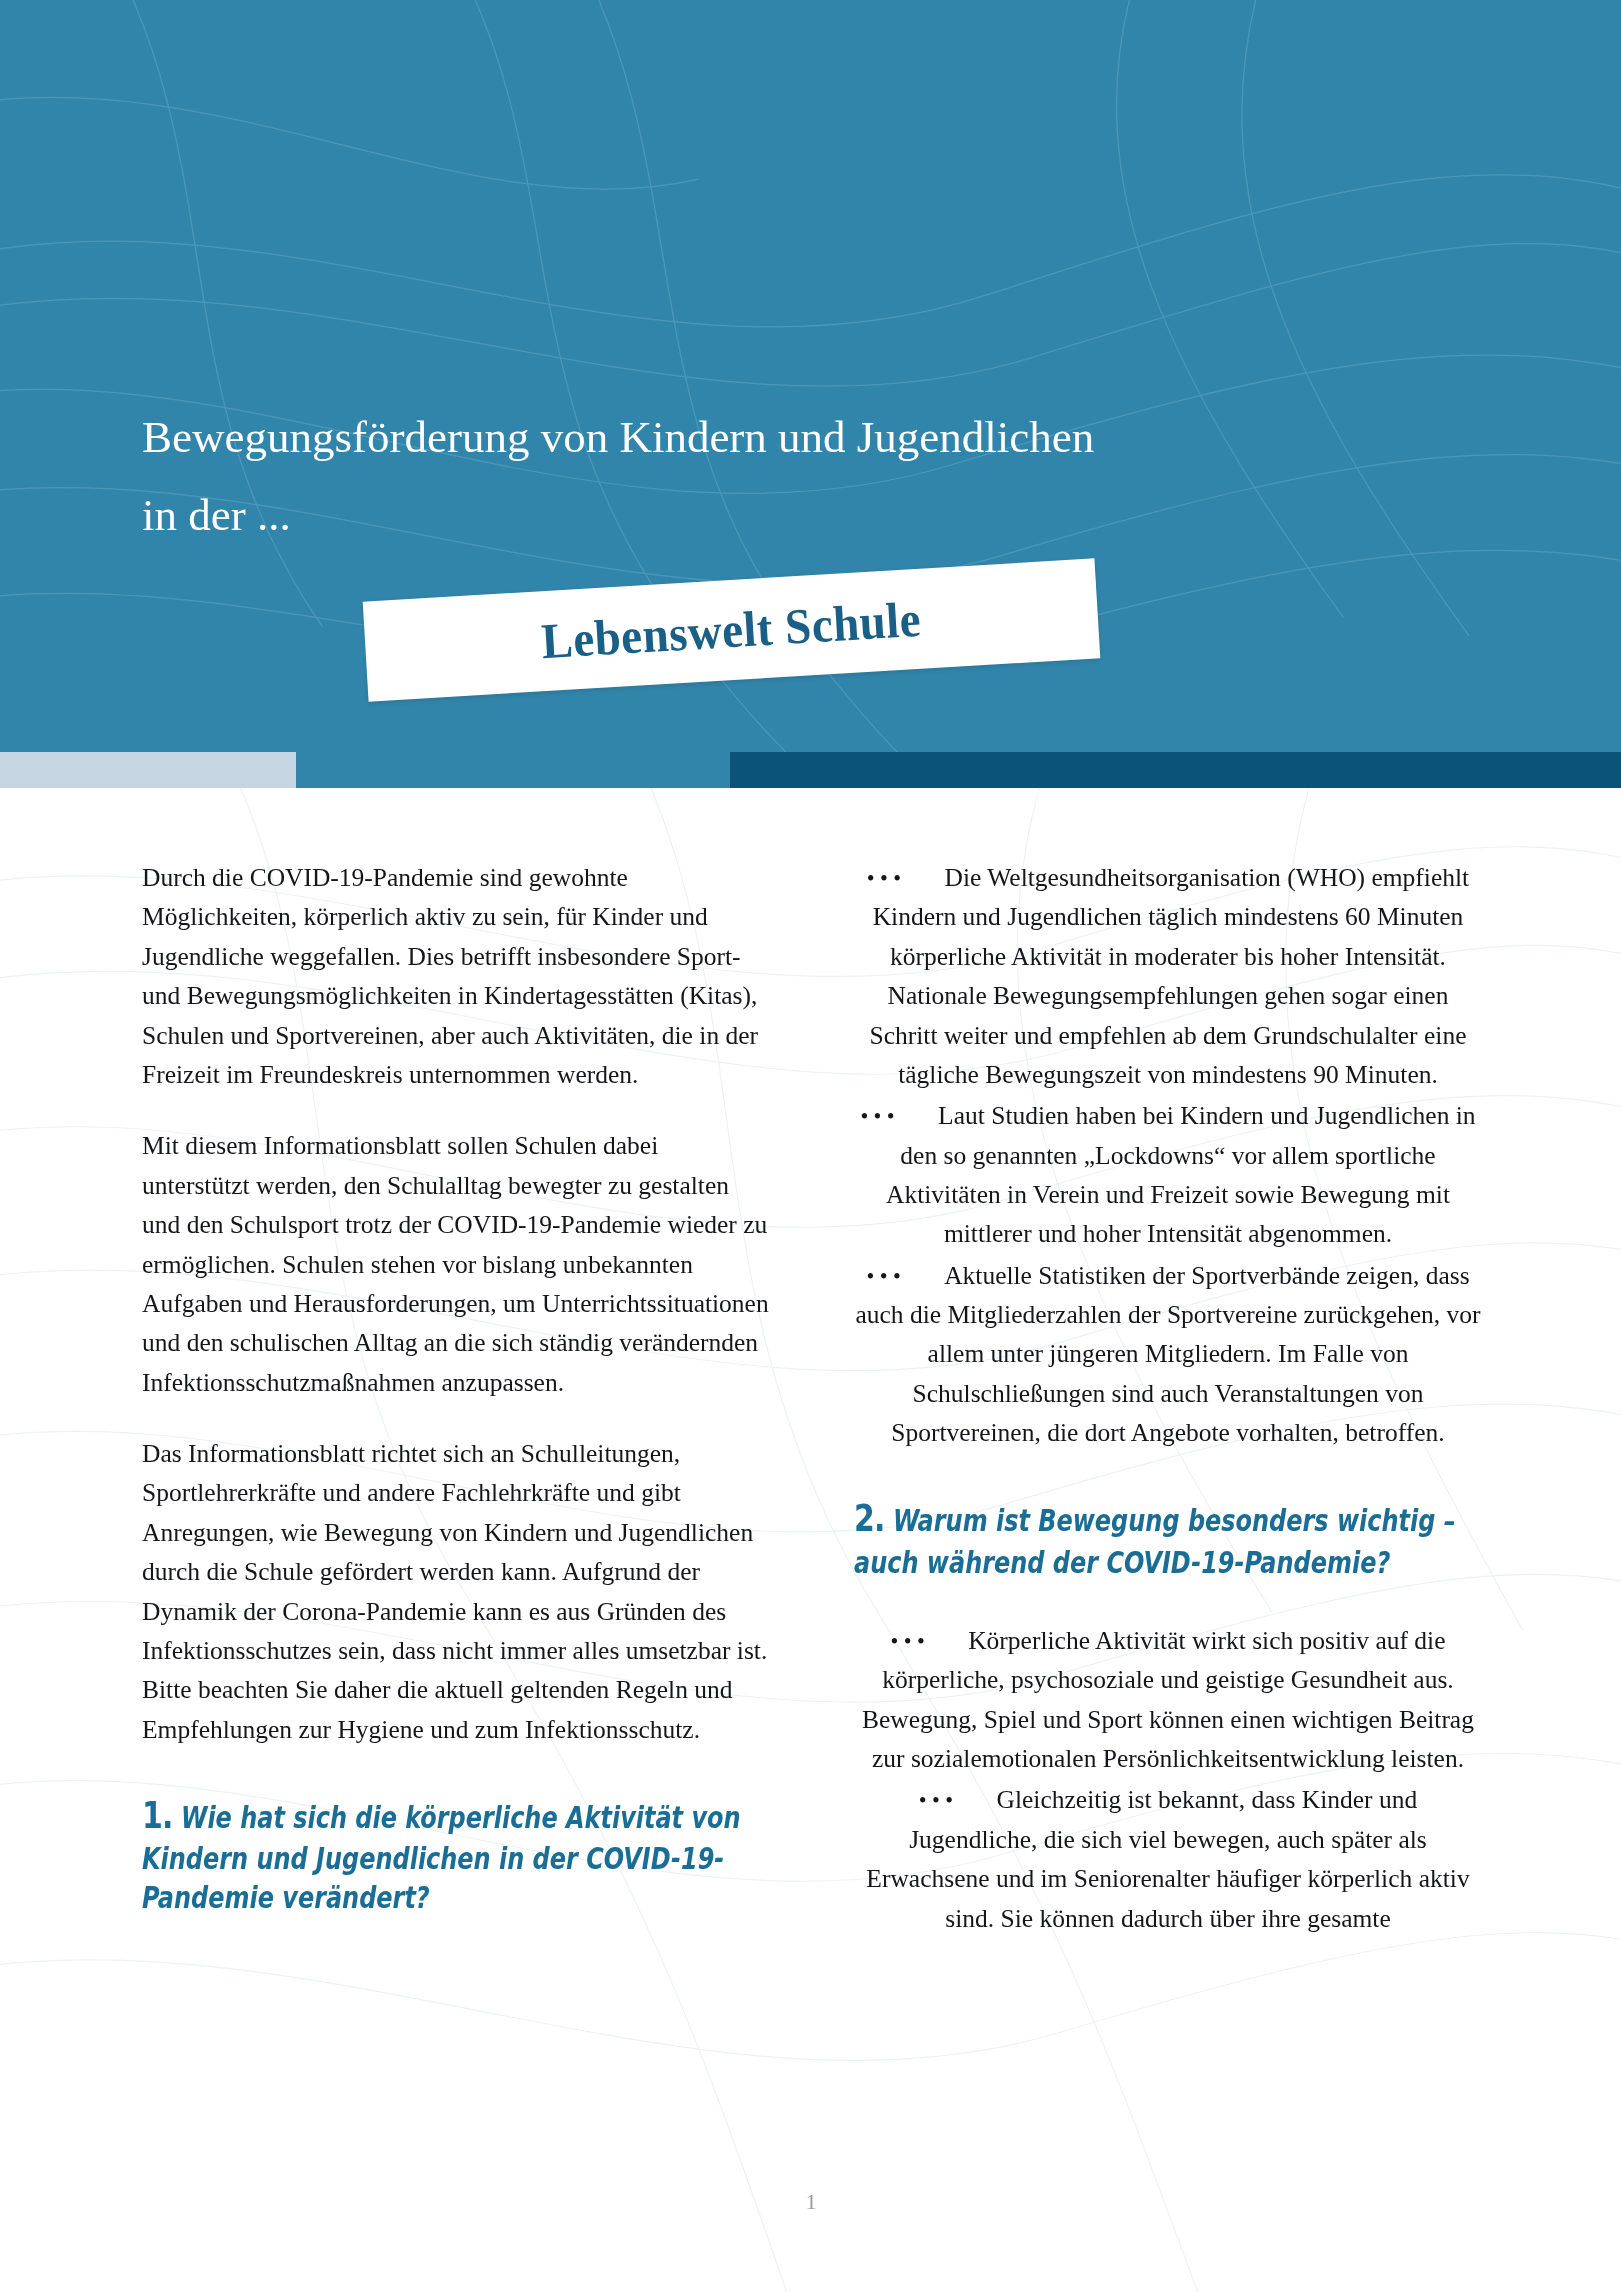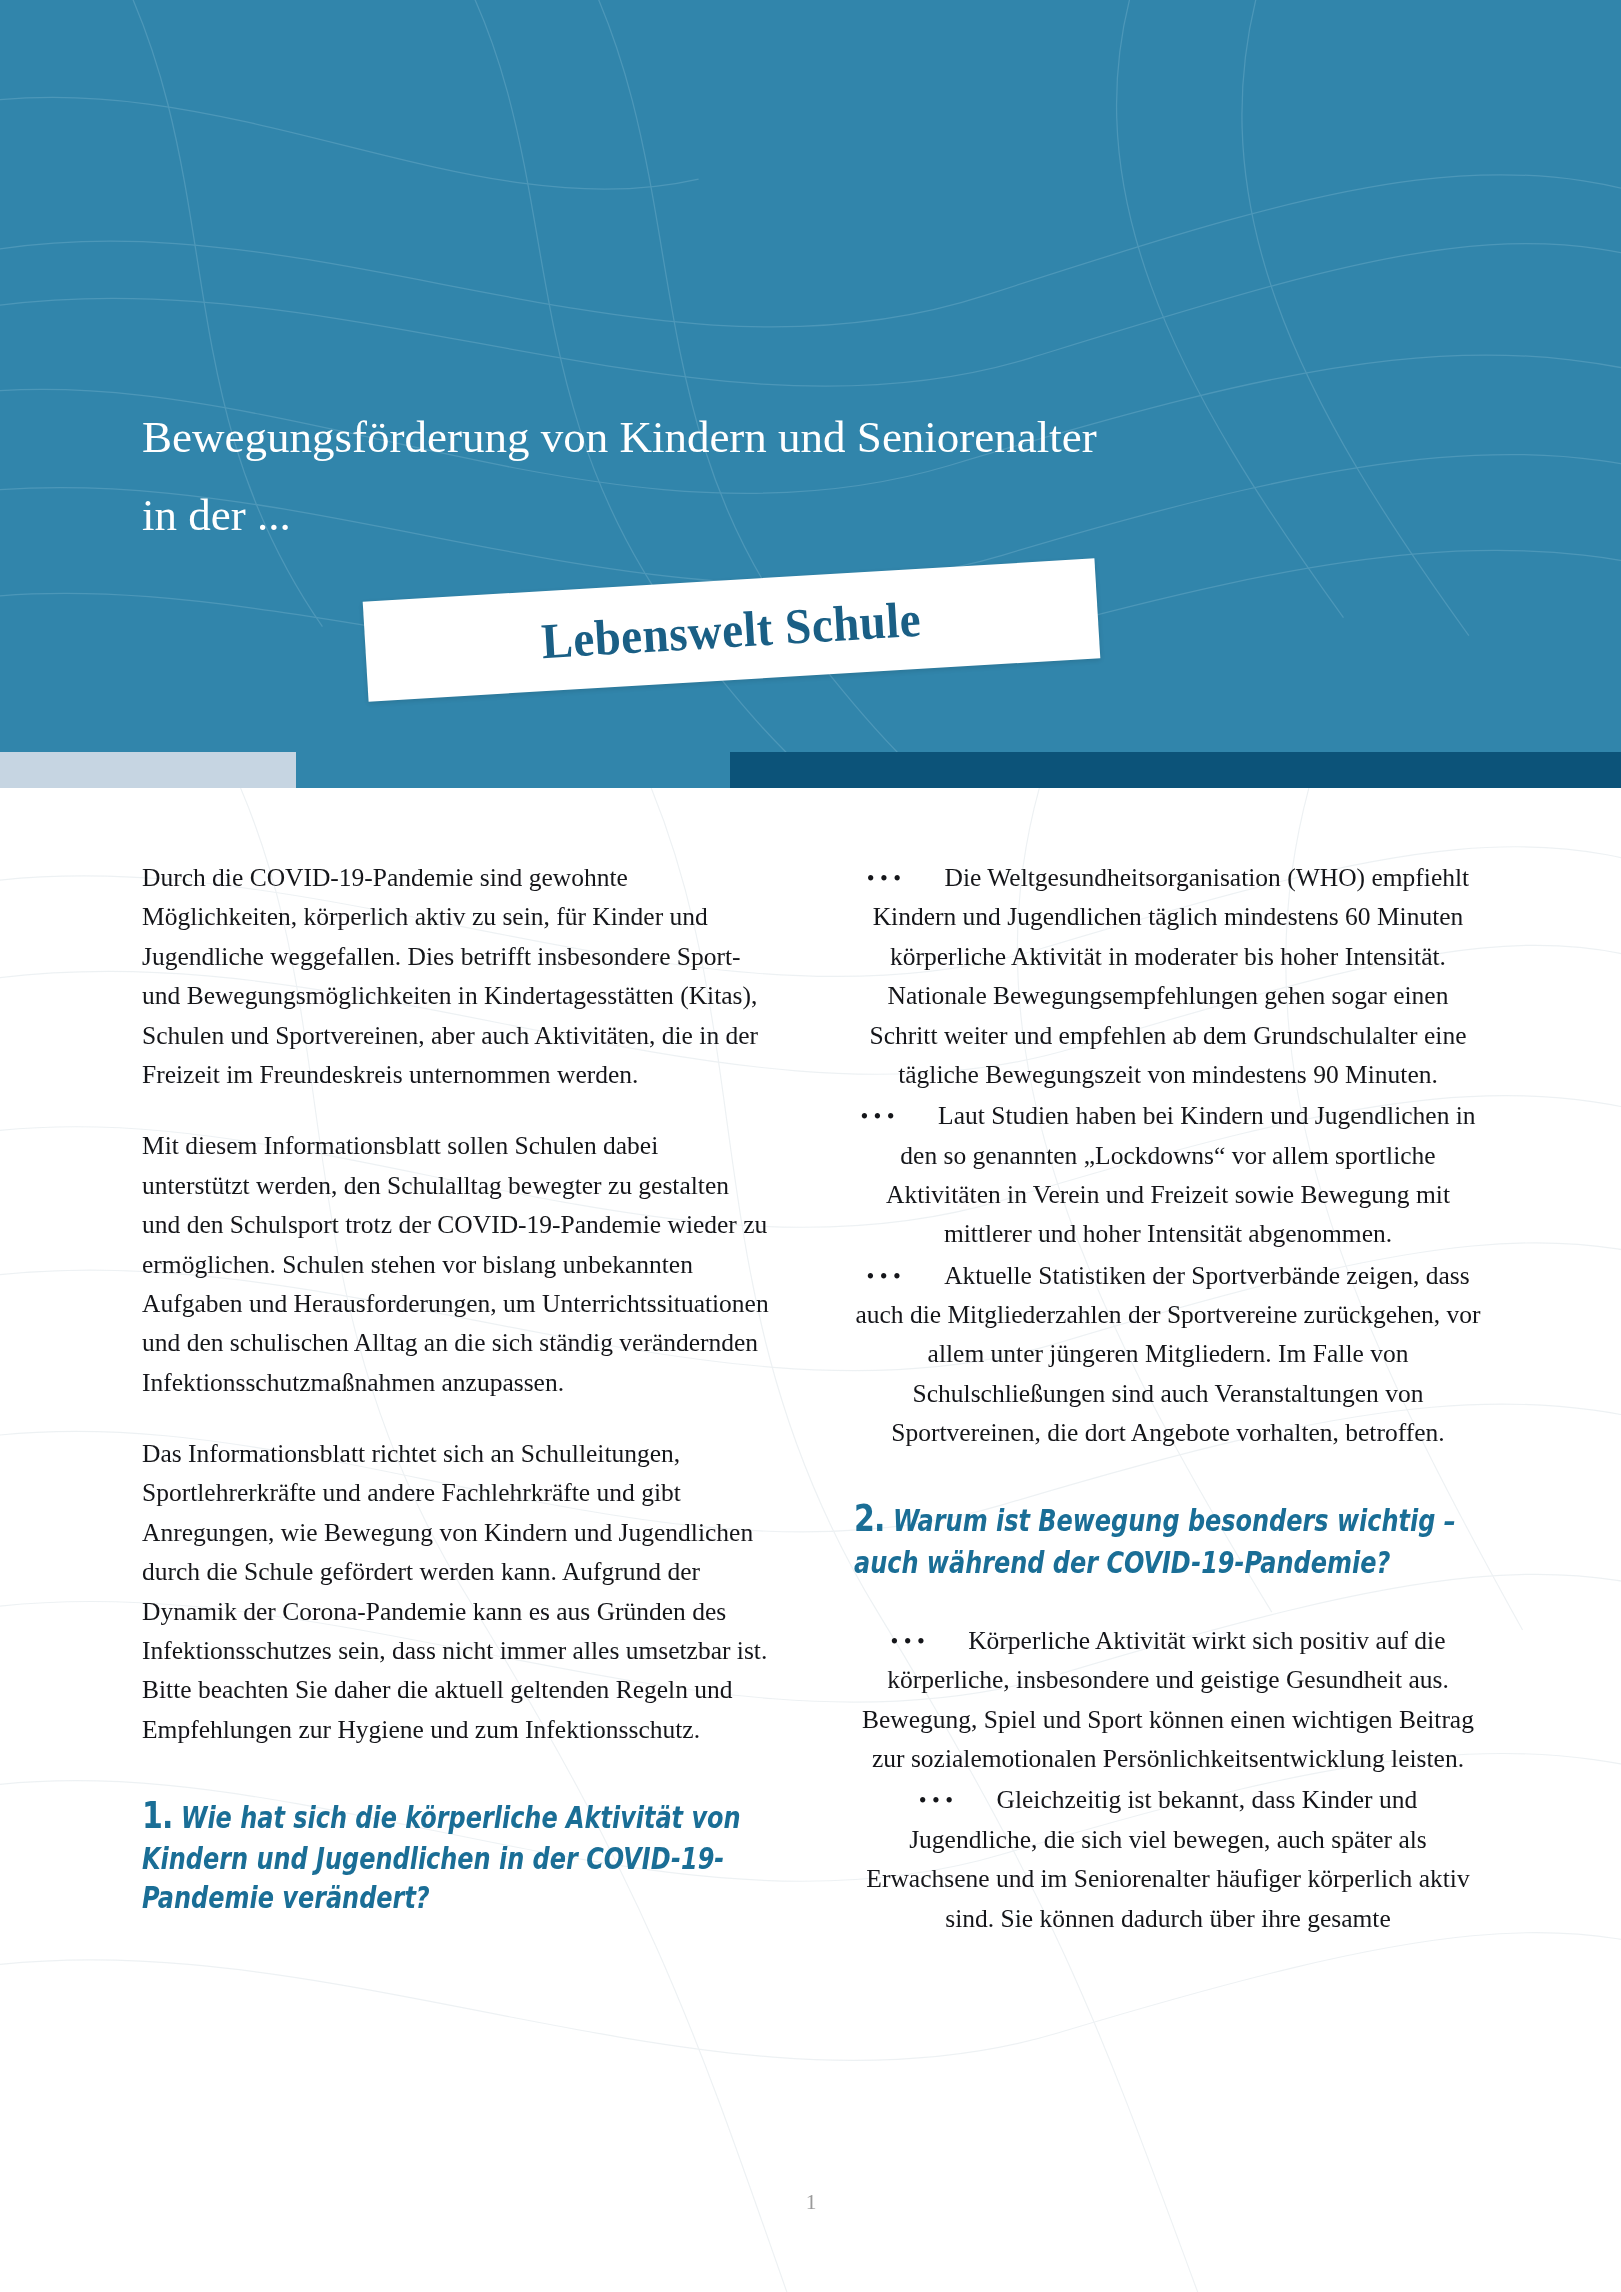--- a/index.html
+++ b/index.html
@@ -218,21 +218,21 @@
       <path d="M 640 -60 C 780 200, 700 460, 900 720 S 1140 920, 1240 980"></path>
       <path d="M 1280 -60 C 1180 200, 1320 440, 1500 690"></path>
       <path d="M 1420 -60 C 1320 220, 1460 460, 1640 710"></path>
       <path d="M 120 -60 C 260 200, 180 440, 360 700"></path>
       <path d="M -60 120 C 240 60, 520 260, 780 200"></path>
     </g>
   </svg>
 
 
   <div class="doc-title">
-    <span class="title-line">Bewegungsförderung von Kindern und Seniorenalter</span>
+    <span class="title-line">Bewegungsförderung von Kindern und Jugendlichen</span>
     <span class="title-line title-line-3">in der ...</span>
   </div>
 
   <div class="badge">
     <span class="badge-text">Lebenswelt Schule</span>
   </div>
 </div>
 
 <div class="strip">
   <div class="strip-a"></div>
@@ -285,21 +285,21 @@
       <p class="bullet-para">
         <span class="dots">•••</span><span class="dots-gap"></span><span>Aktuelle Statistiken der Sportverbände zeigen, dass auch die Mitgliederzahlen der Sportvereine zurückgehen, vor allem unter jüngeren Mitgliedern. Im Falle von Schulschließungen sind auch Veranstaltungen von Sportvereinen, die dort Angebote vorhalten, betroffen.</span>
       </p>
 
       <div class="q-heading q-heading-gap-top q-heading-gap-bottom">
         <span class="q-num">2.</span>
         <span>Warum ist Bewegung besonders wichtig – auch während der COVID-19-Pandemie?</span>
       </div>
 
       <p class="bullet-para">
-        <span class="dots">•••</span><span class="dots-gap"></span><span>Körperliche Aktivität wirkt sich positiv auf die körperliche, insbesondere und geistige Gesundheit aus. Bewegung, Spiel und Sport können einen wichtigen Beitrag zur sozialemotionalen Persönlichkeitsentwicklung leisten.</span>
+        <span class="dots">•••</span><span class="dots-gap"></span><span>Körperliche Aktivität wirkt sich positiv auf die körperliche, psychosoziale und geistige Gesundheit aus. Bewegung, Spiel und Sport können einen wichtigen Beitrag zur sozialemotionalen Persönlichkeitsentwicklung leisten.</span>
       </p>
 
       <p class="bullet-para">
         <span class="dots">•••</span><span class="dots-gap"></span><span>Gleichzeitig ist bekannt, dass Kinder und Jugendliche, die sich viel bewegen, auch später als Erwachsene und im Seniorenalter häufiger körperlich aktiv sind. Sie können dadurch über ihre gesamte</span>
       </p>
 
     </div>
   </div>
 
   <div class="page-number">1</div>

